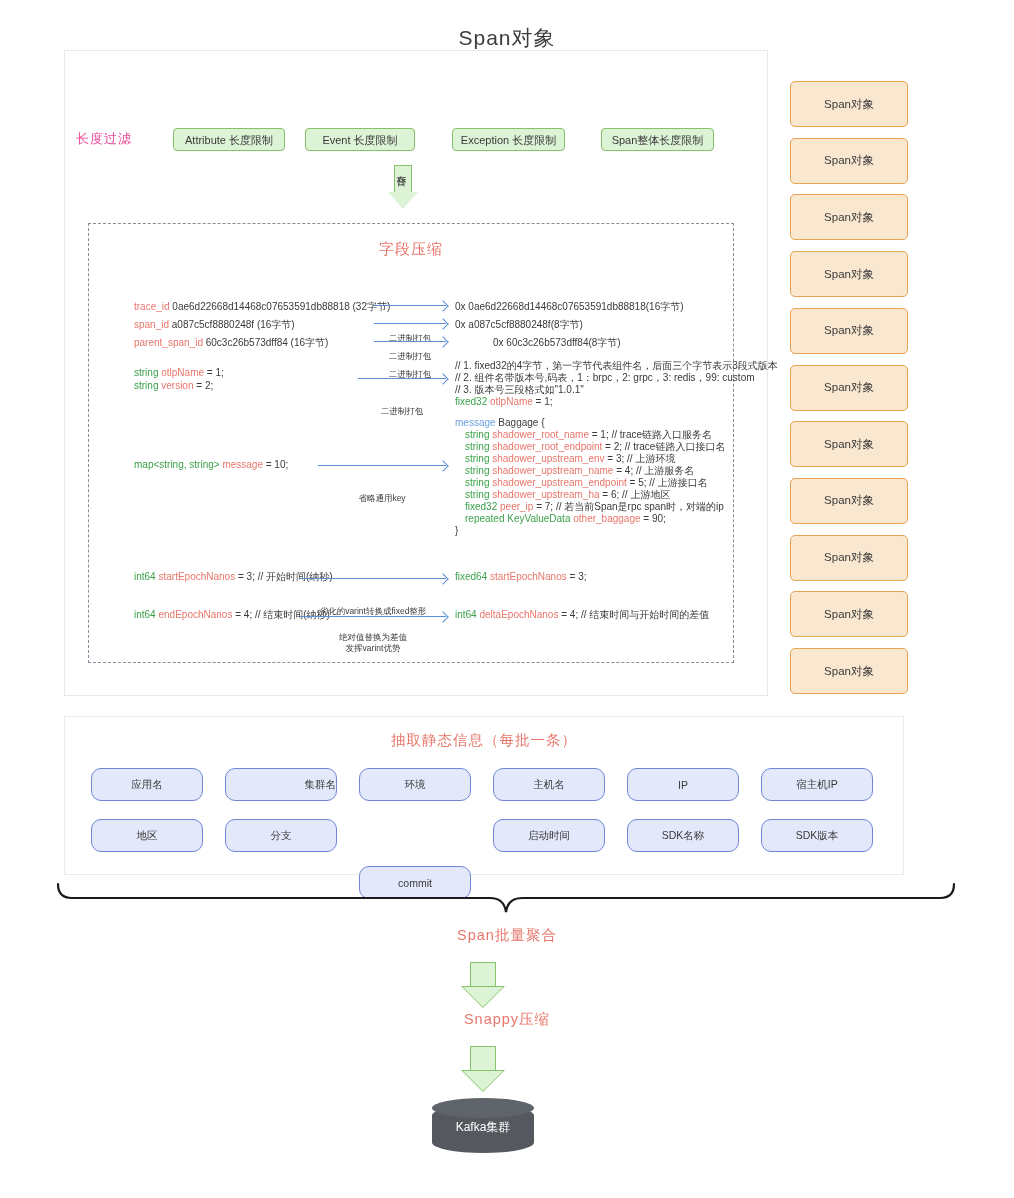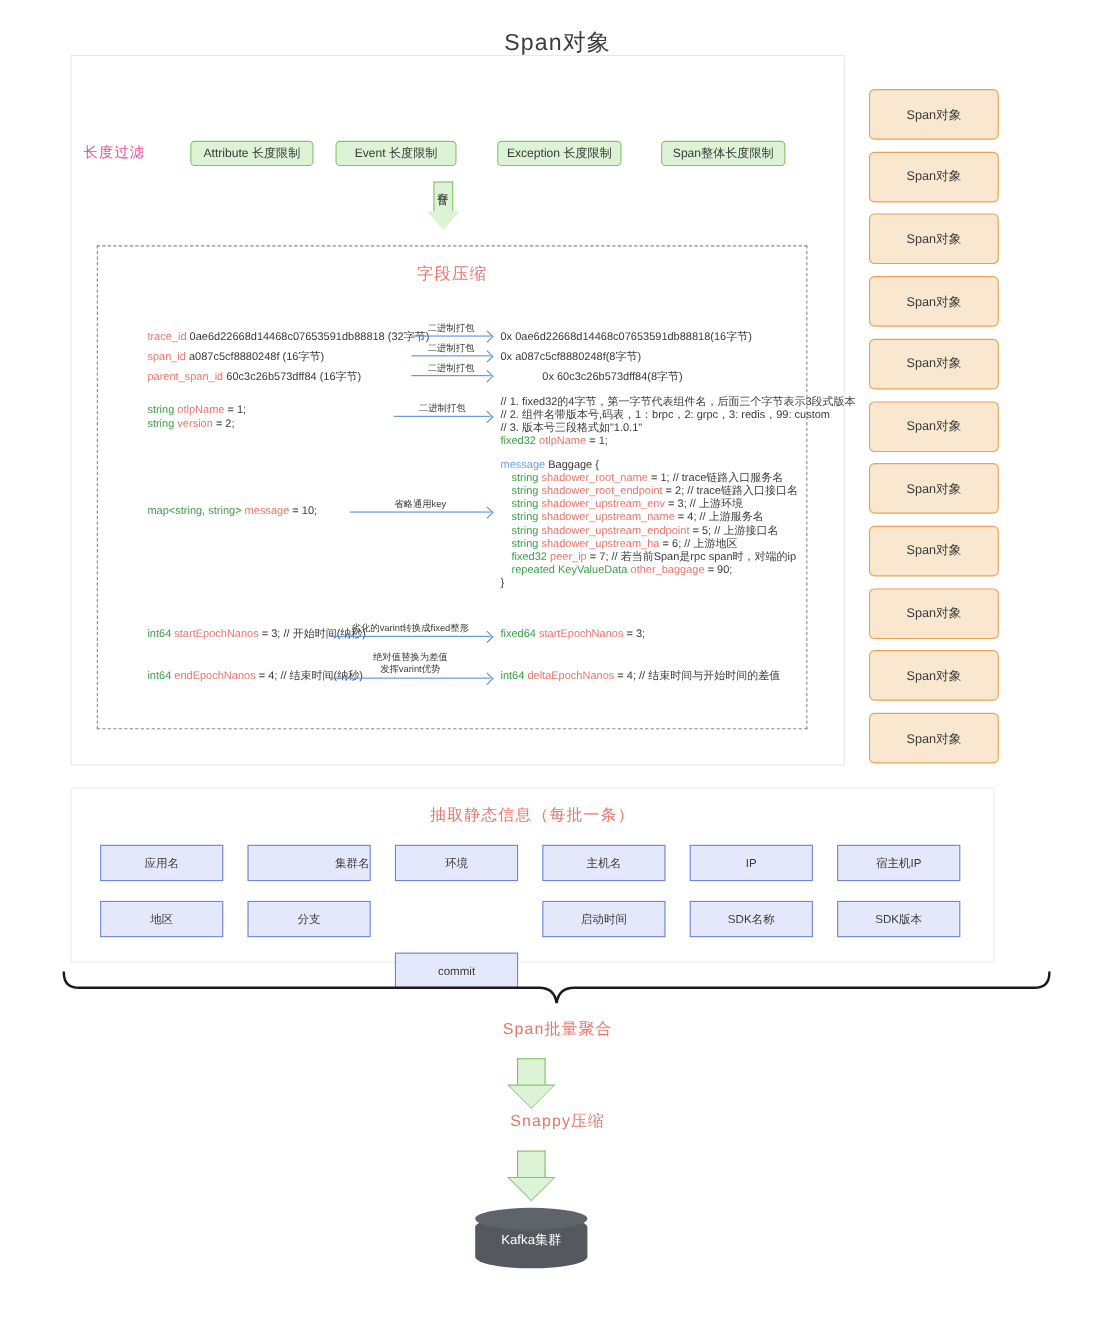--- a/index.html
+++ b/index.html
@@ -176,20 +176,21 @@
     border-right: 1px solid #5b8fd6;
     transform: rotate(45deg);
   }
   .barrow-lbl {
     position: absolute;
     font-size: 8.5px;
     color: #3a3a3a;
     white-space: nowrap;
     text-align: center;
     line-height: 11px;
+    margin-top: 40px;
   }
 
   #ar0 { left: 374px; top: 305px; width: 72px; }
   #ar0l{ left: 374px; top: 293px; width: 72px; }
   #ar1 { left: 374px; top: 323px; width: 72px; }
   #ar1l{ left: 374px; top: 311px; width: 72px; }
   #ar2 { left: 374px; top: 341px; width: 72px; }
   #ar2l{ left: 374px; top: 329px; width: 72px; }
 
   #ar3 { left: 358px; top: 378px; width: 88px; }
@@ -241,21 +242,21 @@
     font-size: 14.5px;
     color: #e8766b;
     letter-spacing: 1px;
   }
   .info-chip {
     position: absolute;
     width: 112px;
     height: 33px;
     background: #e3e8fa;
     border: 1px solid #6f86d6;
-    border-radius: 0;
+    border-radius: 10px;
     box-sizing: border-box;
     font-size: 10.5px;
     color: #3a3a3a;
     display: flex;
     align-items: center;
     justify-content: center;
     white-space: nowrap;
   }
 
   

